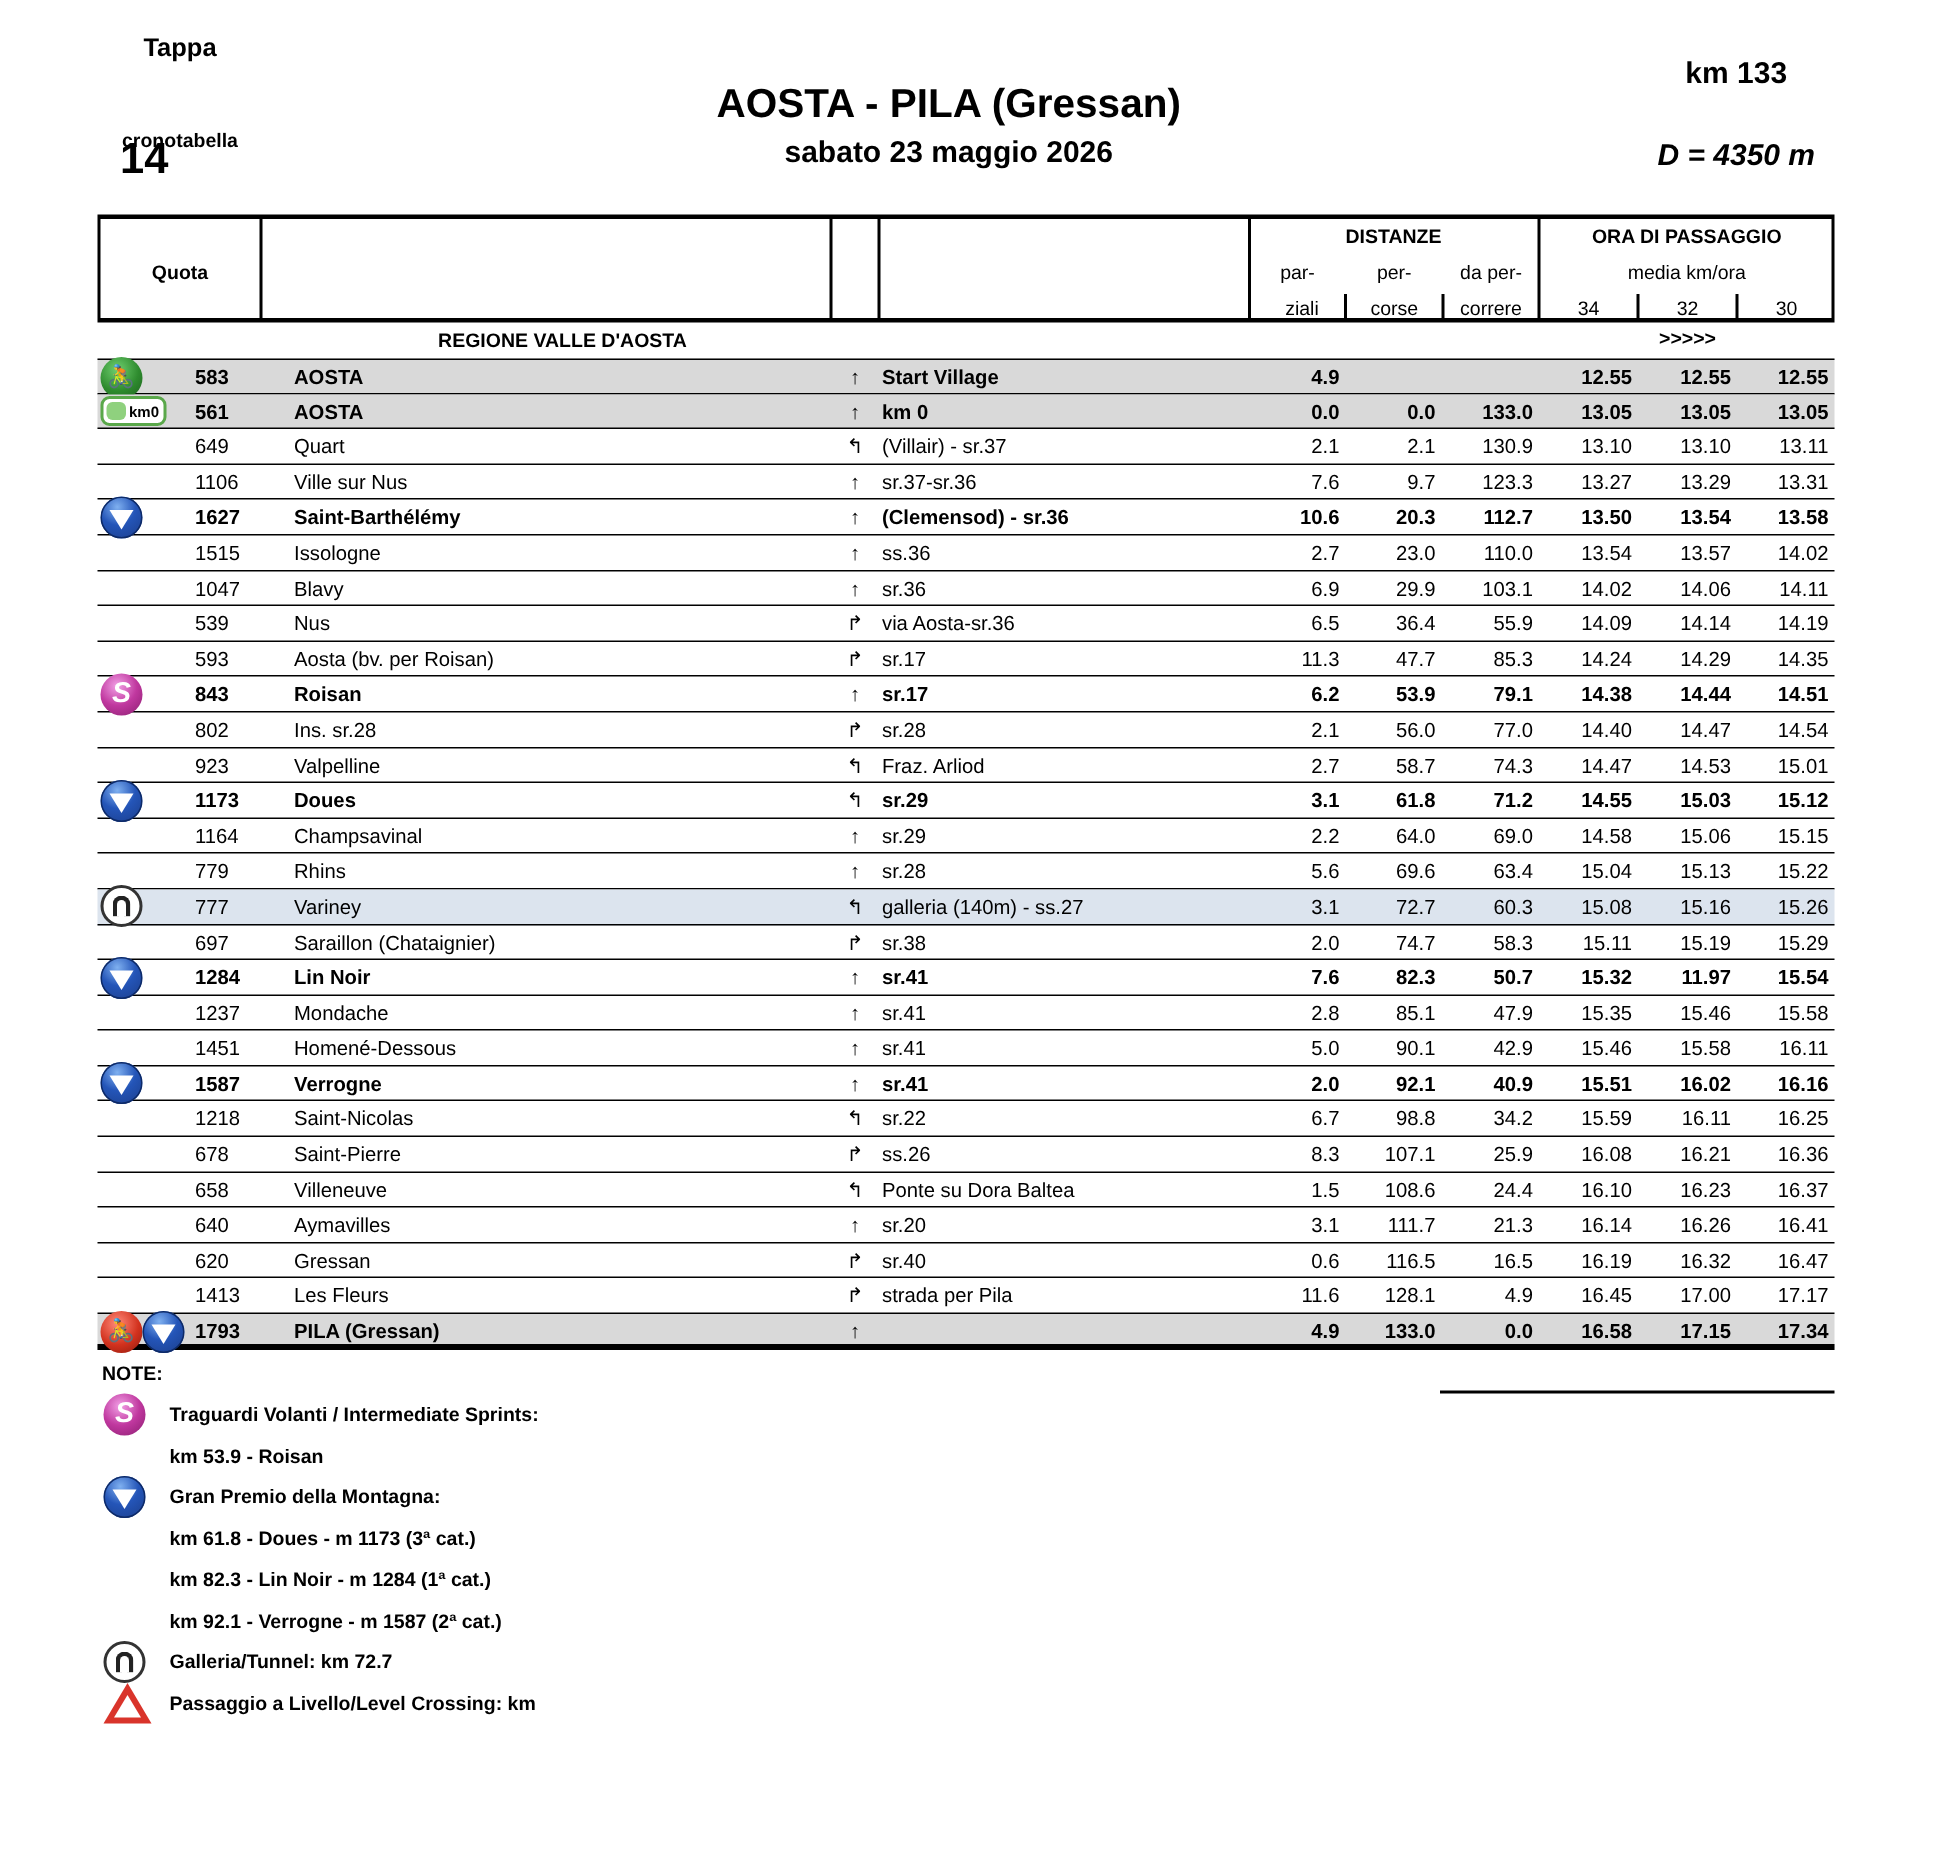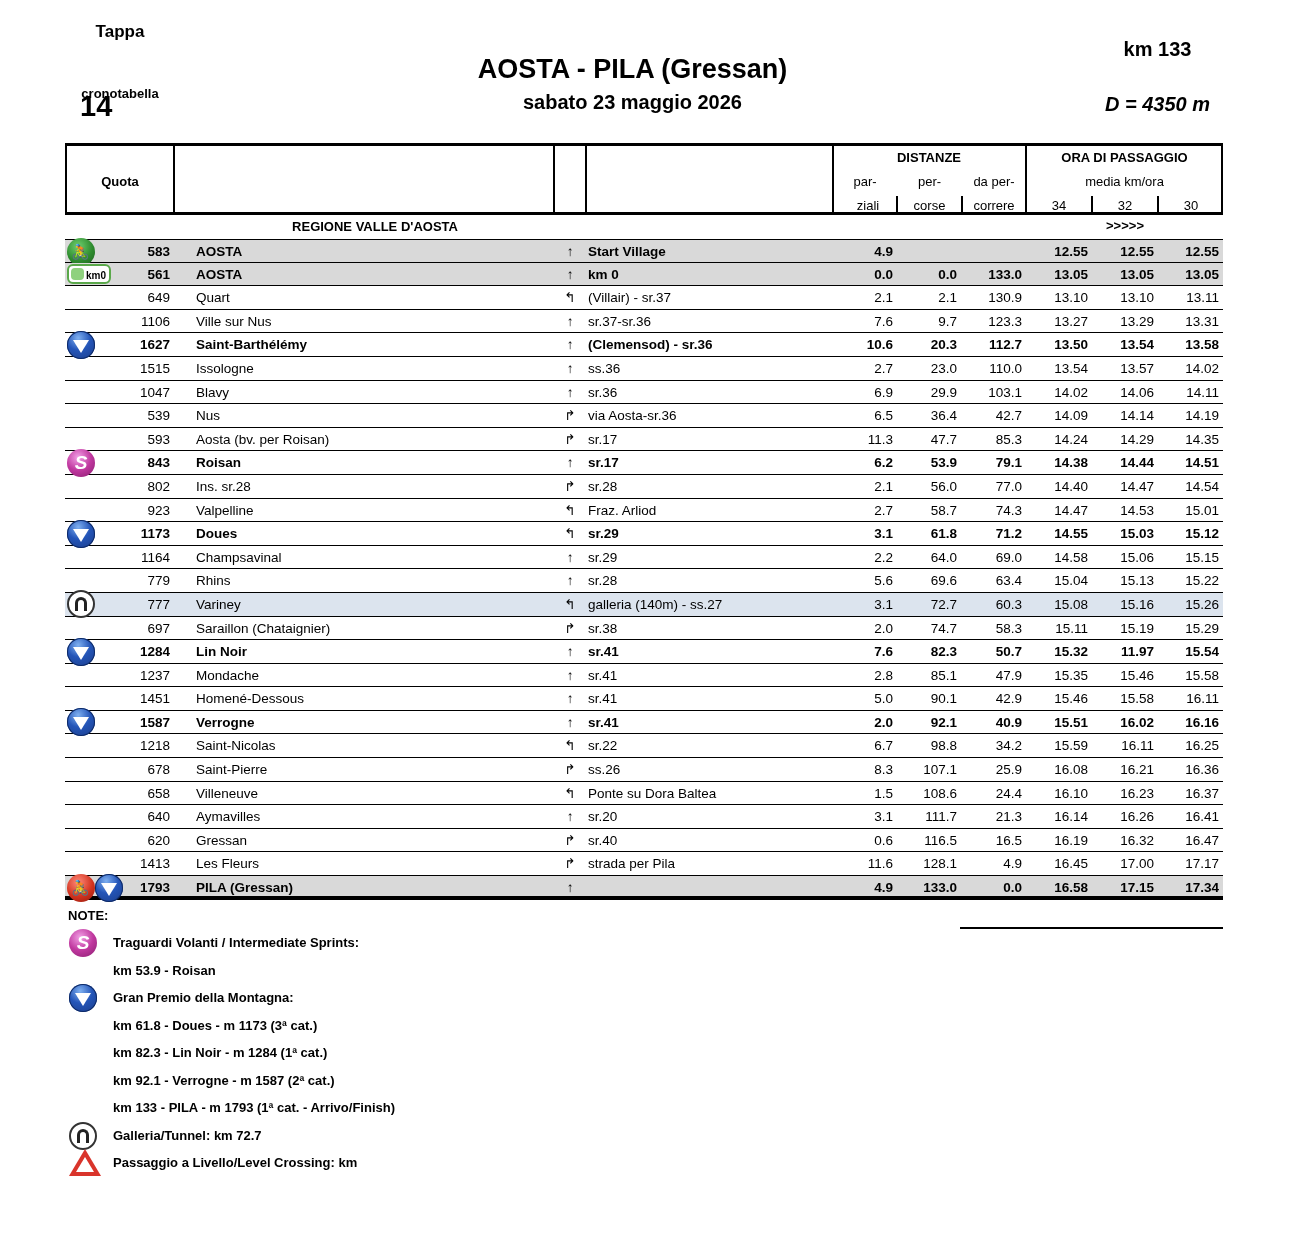--- a/index.html
+++ b/index.html
@@ -36,21 +36,21 @@
     position: relative; height: 23.6px; border-bottom: 1px solid #000; box-sizing: border-box;
     font-size: 13.5px; line-height: 23px;
   }
   .row.grey { background: #d9d9d9; }
   .row.blue { background: #dce4ee; }
   .row.bold { font-weight: bold; }
   .row.last { border-bottom: 4px solid #000; }
   .row.first { border-top: 1px solid #000; }
   .row > span { position: absolute; top: 0; white-space: nowrap; }
   .c-icon { left: 2px; width: 60px; height: 23px; display: flex; align-items: center; gap: 0; }
-  .c-quota { left: 65px; width: 40px; text-align: right; }
+  .c-quota { left: 65px; width: 40px; }
   .c-loc { left: 131px; }
   .c-dir { left: 495px; width: 20px; text-align: center; font-weight: normal; }
   .c-road { left: 523px; }
   .c-par { left: 770px; width: 58px; text-align: right; }
   .c-per { left: 835px; width: 57px; text-align: right; }
   .c-da { left: 898px; width: 59px; text-align: right; }
   .c-t34 { left: 965px; width: 58px; text-align: right; }
   .c-t32 { left: 1030px; width: 59px; text-align: right; }
   .c-t30 { left: 1096px; width: 58px; text-align: right; }
 
@@ -214,21 +214,21 @@
     <span class="c-t30">14.11</span>
   </div>
     <div class="row">
     <span class="c-icon"></span>
     <span class="c-quota">539</span>
     <span class="c-loc">Nus</span>
     <span class="c-dir">↱</span>
     <span class="c-road">via Aosta-sr.36</span>
     <span class="c-par">6.5</span>
     <span class="c-per">36.4</span>
-    <span class="c-da">42.7</span>
+    <span class="c-da">55.9</span>
     <span class="c-t34">14.09</span>
     <span class="c-t32">14.14</span>
     <span class="c-t30">14.19</span>
   </div>
     <div class="row">
     <span class="c-icon"></span>
     <span class="c-quota">593</span>
     <span class="c-loc">Aosta (bv. per Roisan)</span>
     <span class="c-dir">↱</span>
     <span class="c-road">sr.17</span>
@@ -505,17 +505,16 @@
 
 <div class="abs" id="notes">
   <div id="notes-title">NOTE:</div>
   <div id="notes-lines" style="margin-top:6px">
       <div class="note-line"><span class="ico ico-sprint">S</span><span>Traguardi Volanti / Intermediate Sprints:</span></div>
       <div class="note-line"><span>km 53.9 - Roisan</span></div>
       <div class="note-line"><span class="ico ico-gpm"></span><span>Gran Premio della Montagna:</span></div>
       <div class="note-line"><span>km 61.8 - Doues - m 1173  (3ª cat.)</span></div>
       <div class="note-line"><span>km 82.3 - Lin Noir - m 1284  (1ª cat.)</span></div>
       <div class="note-line"><span>km 92.1 - Verrogne - m 1587  (2ª cat.)</span></div>
-      <div class="note-line"><span>km 133 - PILA - m 1793  (1ª cat. - Arrivo/Finish)</span></div>
       <div class="note-line"><span class="ico ico-tunnel"></span><span>Galleria/Tunnel:  km 72.7</span></div>
       <div class="note-line"><span class="ico-crossing"></span><span>Passaggio a Livello/Level Crossing: km</span></div>
     </div>
 </div>
 
 </body></html>

